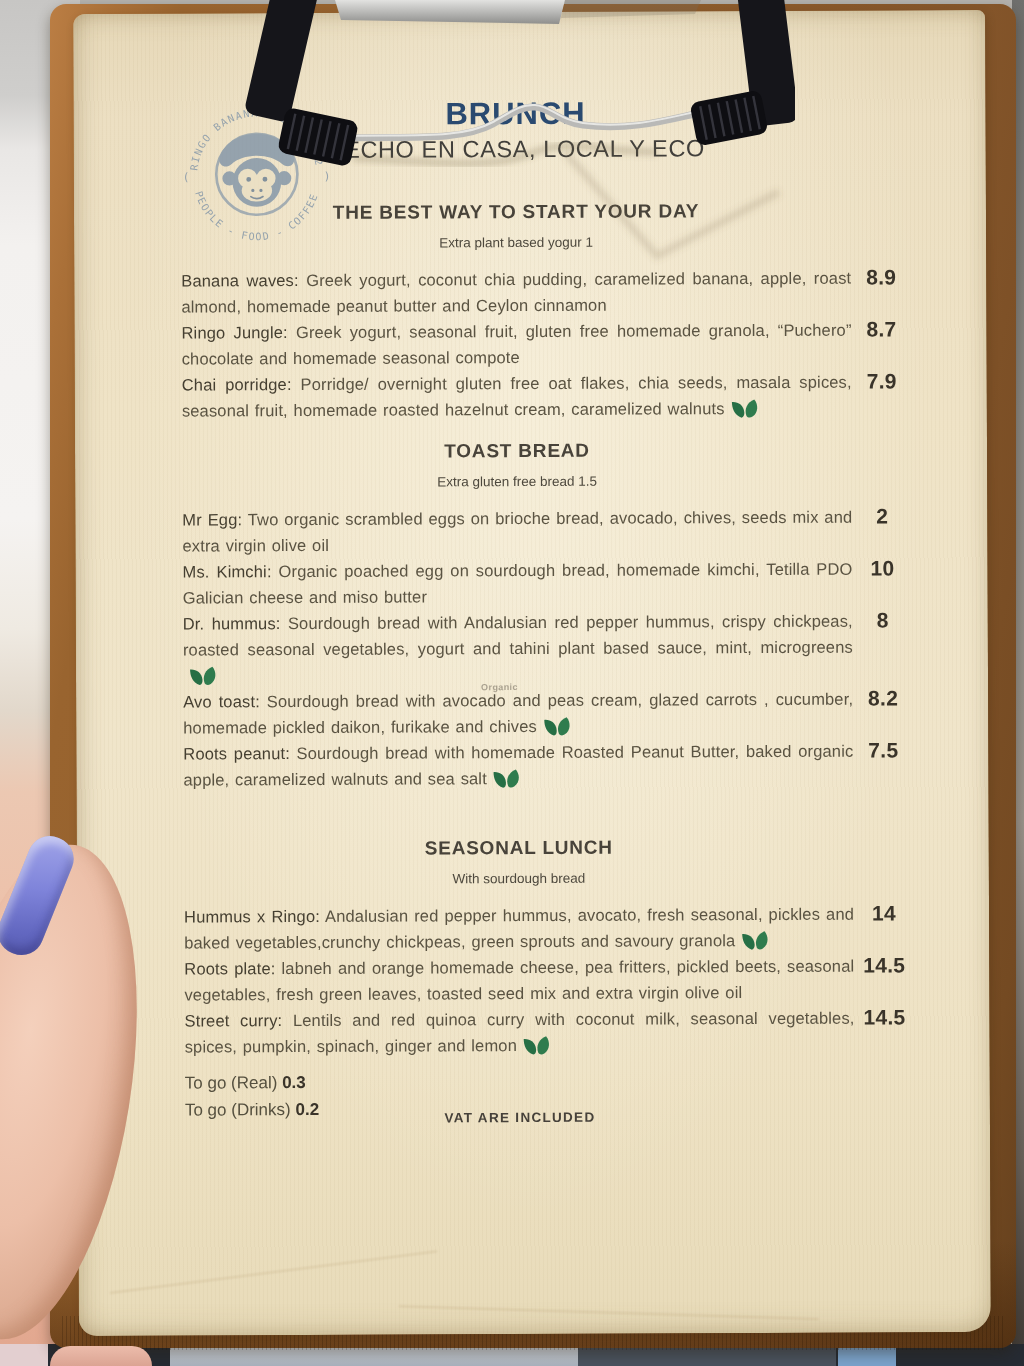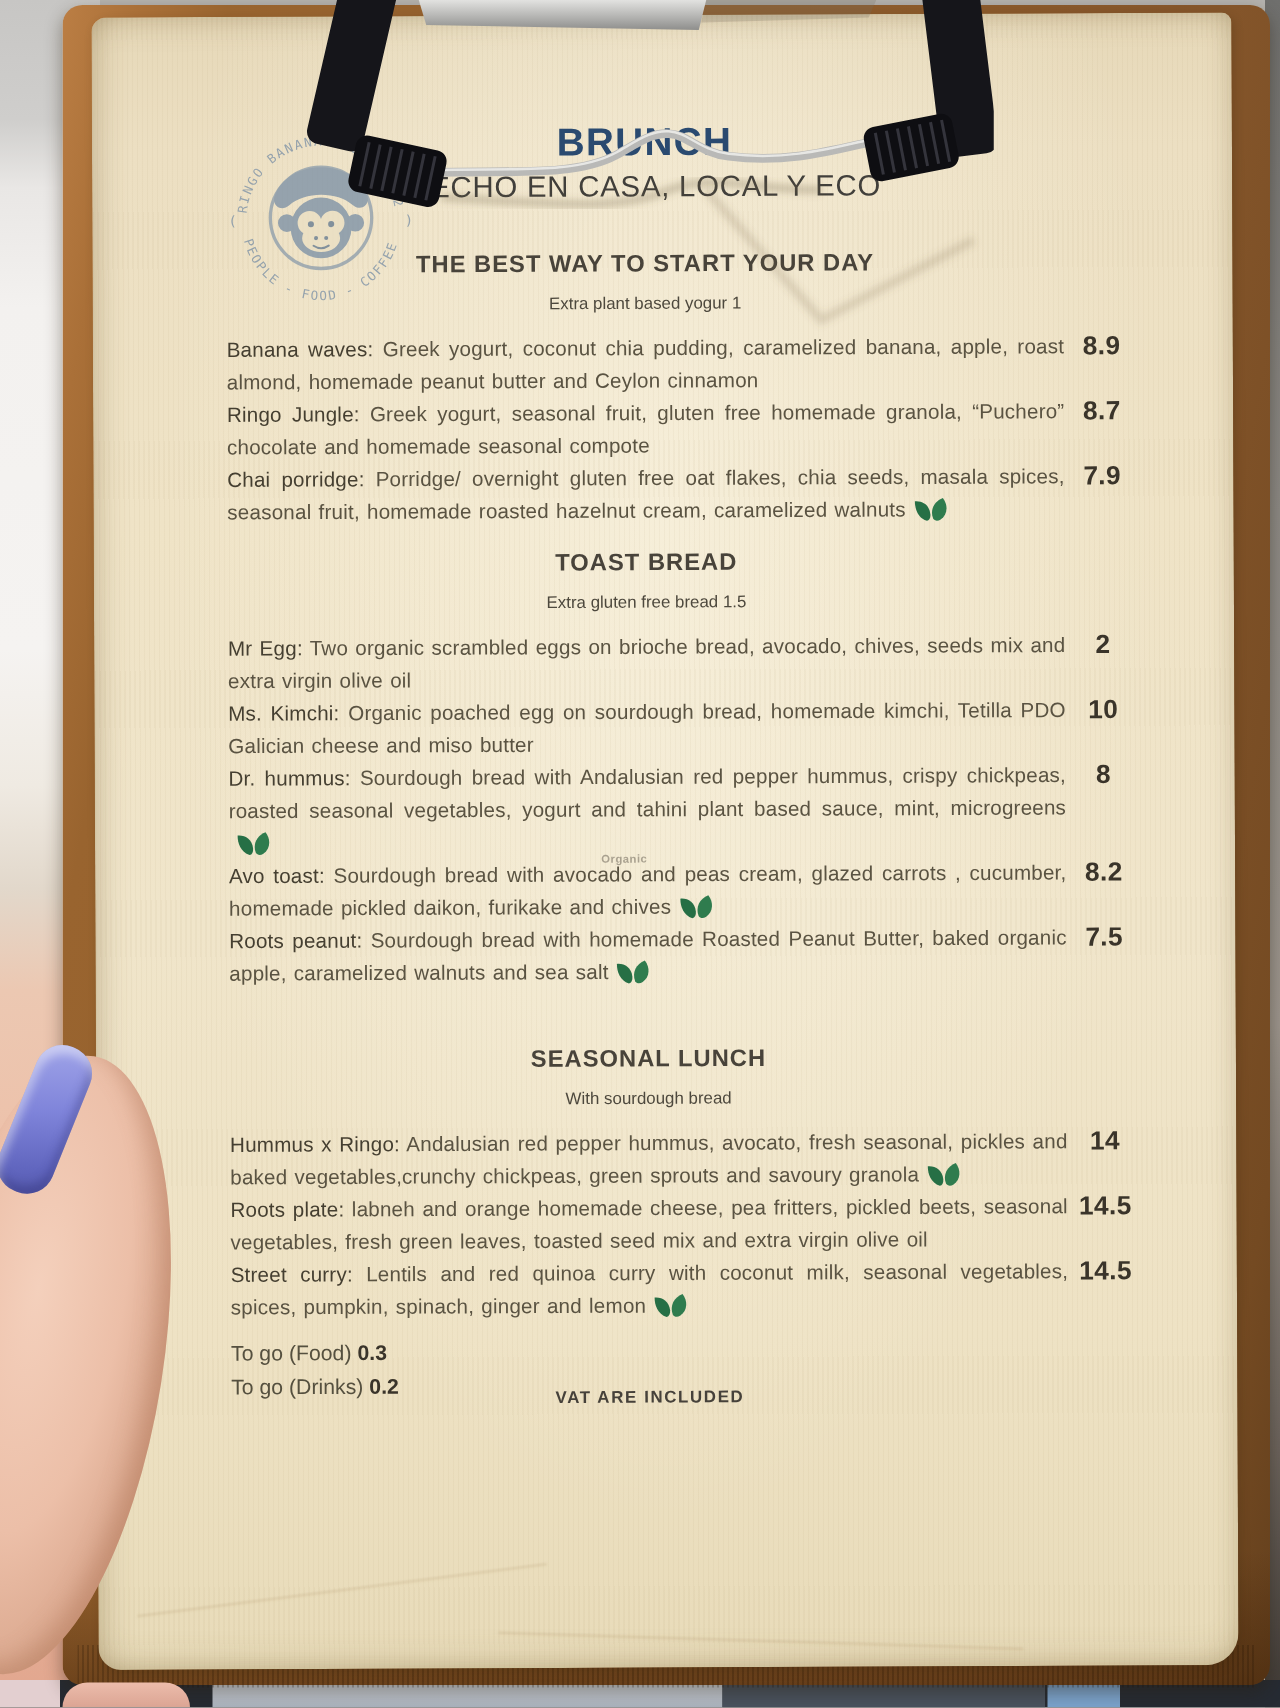--- a/index.html
+++ b/index.html
@@ -234,21 +234,21 @@
                       <path class="leaf-b" d="M18,20 C13.5,14 15,6.5 21,2 C26.5,6 28.5,13.5 24,19 C22,21.2 19.8,21.5 18,20 Z" fill="#2f7c4e" transform="rotate(16 21 11)"></path>
                     </svg></span></p>
     <div class="item-price">14.5</div>
   </div>
 </div>
   </section>
 </div>
 
       <div class="footer">
         <div class="togo-line">
-          <span>To go (Food)</span>
+          <span>To go (Real)</span>
           <b>0.3</b>
         </div>
         <div class="togo-line">
           <span>To go (Drinks)</span>
           <b>0.2</b>
         </div>
         <div class="vat">VAT ARE INCLUDED</div>
       </div>
 
       <div class="watermark">Organic</div>

